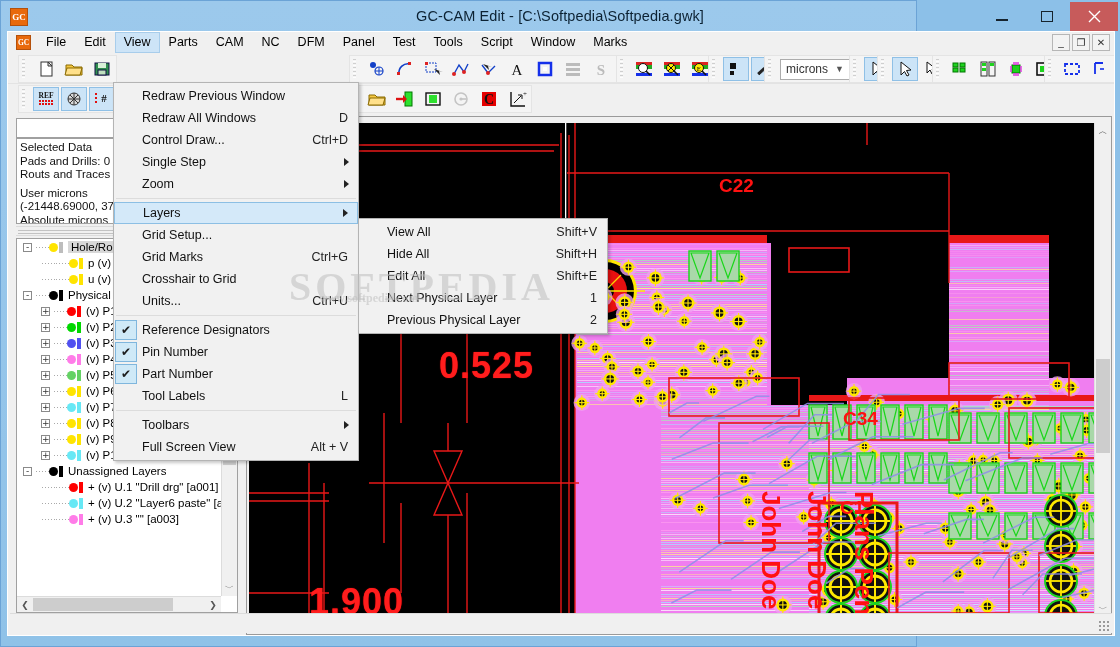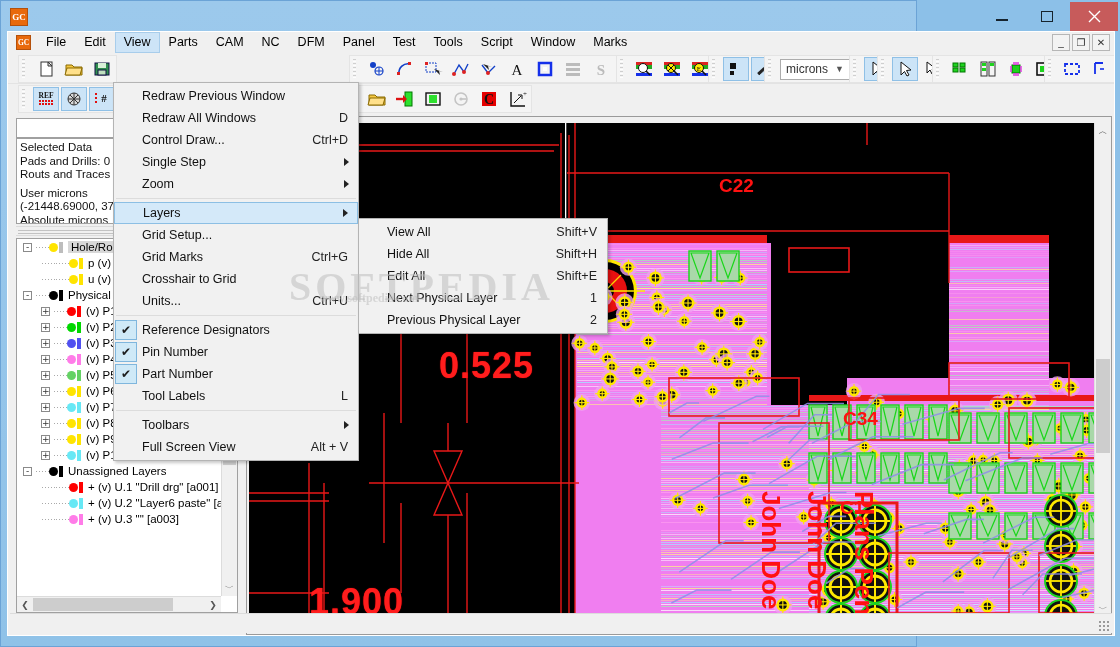--- a/index.html
+++ b/index.html
@@ -247,20 +247,21 @@
     pointer-events:none; z-index:70; font-family:"Liberation Serif", serif;
   }
 </style>
 </head>
 <body>
 
 <div id="app-window">
 
   <div id="title-bar">
     <div id="app-logo">GC</div>
+    <div id="title-text">GC-CAM Edit - [C:\Softpedia\Softpedia.gwk]</div>
     <div id="win-min" class="wcbtn">
         <i class="glyph-min"></i>
       </div>
     <div id="win-max" class="wcbtn">
         <i class="glyph-max"></i>
       </div>
     <div id="win-close">
       <svg width="13" height="13" viewBox="0 0 13 13">
           <path d="M1 1 L12 12 M12 1 L1 12" stroke="#fff" stroke-width="1.4" fill="none"></path>
         </svg>

